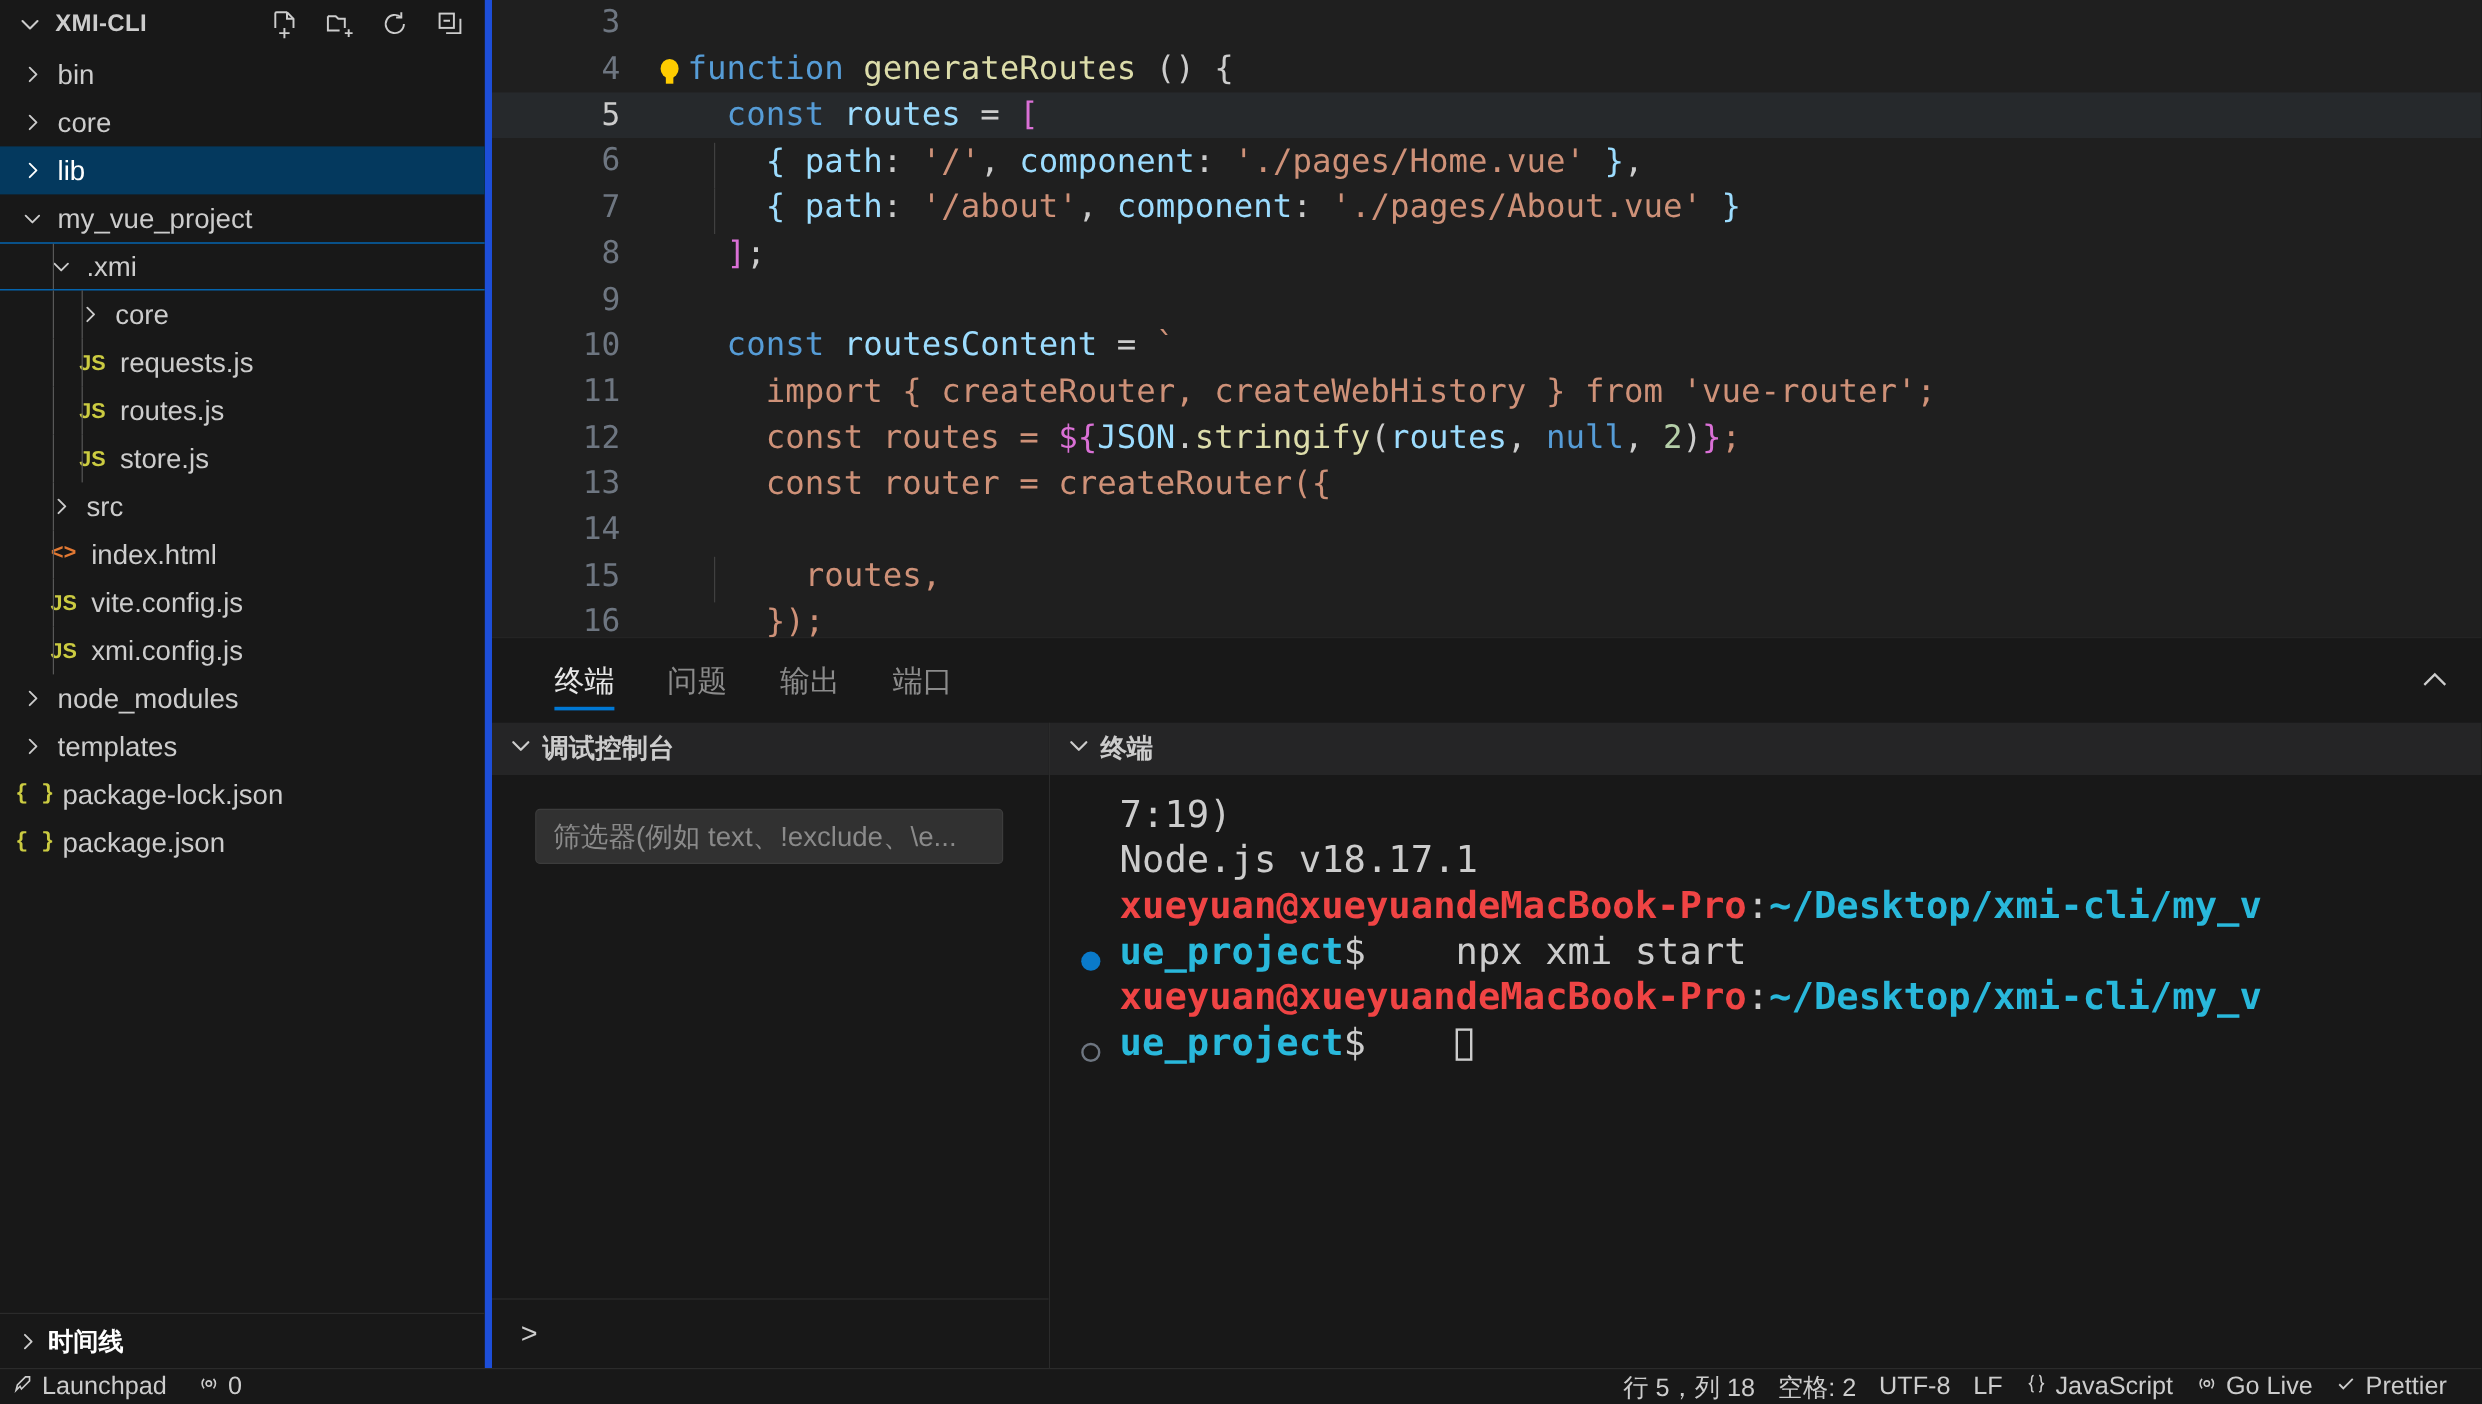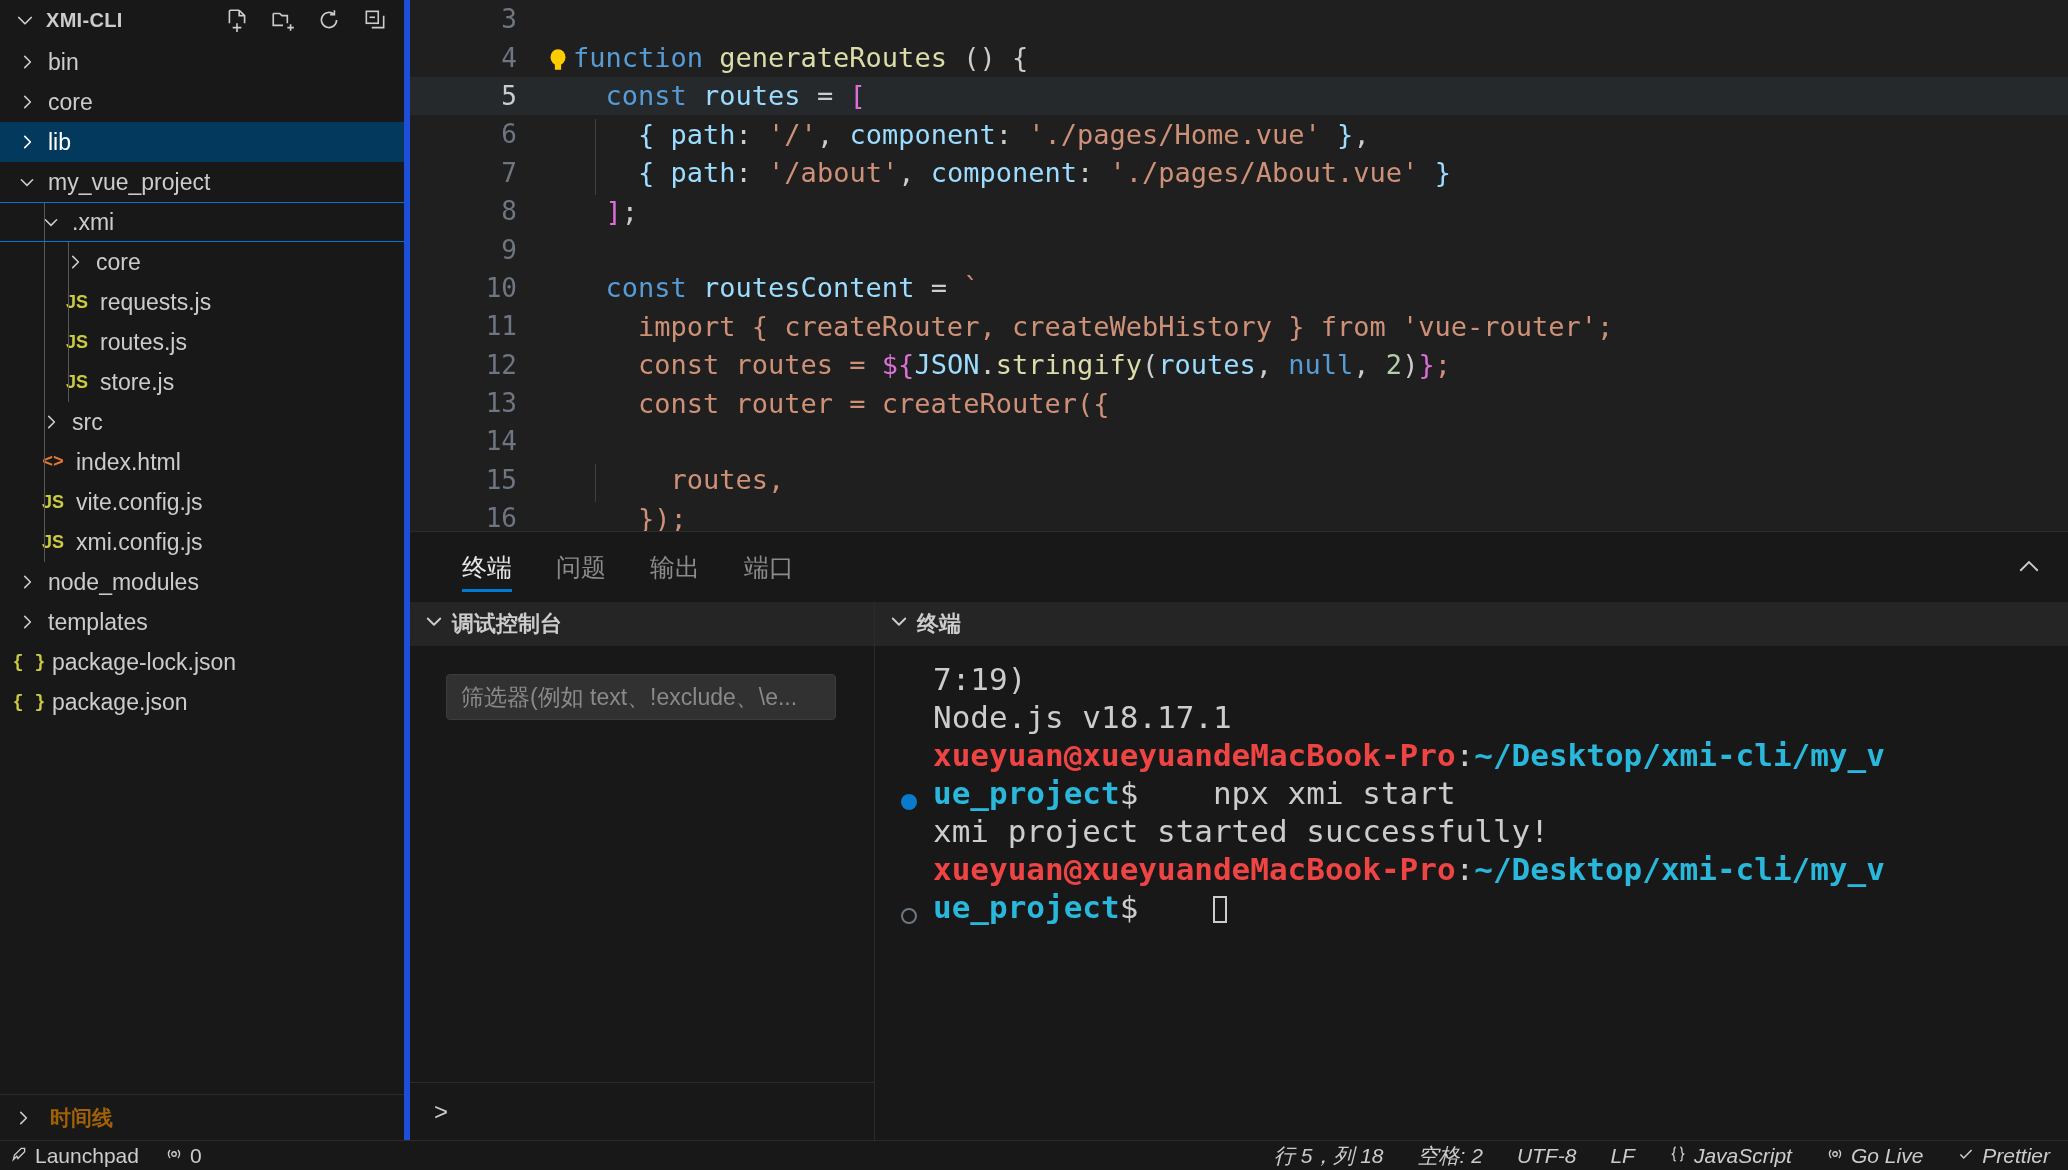--- a/index.html
+++ b/index.html
@@ -53,22 +53,22 @@
   .row .lbl { padding-left: 6px; }
   .ind-guide {
     position: absolute; top: 0; bottom: 0; width: 1px; background: #585858;
   }
   .js-icon { color: #cbcb41; font-family: "Liberation Sans", sans-serif; font-size: 19px; font-weight: bold; }
   .html-icon { color: #e37933; font-size: 22px; font-weight: bold; font-family: "Liberation Mono", monospace; }
   .json-icon { color: #cbcb41; font-size: 21px; font-weight: bold; font-family: "Liberation Mono", monospace; }
 
   .timeline-bar {
     height: 46px; border-top: 1px solid #2b2b2b;
-    display: flex; align-items: center; padding-left: 10px; gap: 14px;
-    color: #a16207; font-size: 21px; font-weight: bold; cursor: pointer;
+    display: flex; align-items: center; padding-left: 10px; gap: 4px;
+    color: #ffffff; font-size: 21px; font-weight: bold; cursor: pointer;
   }
 
   
   .main { flex: 1 1 auto; display: flex; flex-direction: column; min-width: 0; background: #1f1f1f; }
 
   .editor { flex: 0 0 auto; height: 531px; position: relative; background: #1f1f1f; overflow: hidden; }
   .code-line {
     display: flex; align-items: center; height: 38.4px;
     font-family: "DejaVu Sans Mono", monospace; font-size: 27px;
     white-space: pre; position: relative;
@@ -152,21 +152,21 @@
   }
 
   
   .statusbar {
     height: 30px; flex: 0 0 30px; background: #181818;
     display: flex; align-items: center; color: #cccccc;
     font-size: 21px; white-space: nowrap; overflow: hidden;
     border-top: 1px solid #2b2b2b;
   }
   .sb-left { display: flex; align-items: center; gap: 26px; padding-left: 10px; }
-  .sb-right { margin-left: auto; display: flex; align-items: center; gap: 34px; padding-right: 18px; font-style: italic; }
+  .sb-right { margin-left: auto; display: flex; align-items: center; gap: 19px; padding-right: 29px; }
   .sb-item { display: flex; align-items: center; gap: 7px; cursor: pointer; }
 </style>
 </head>
 <body>
 
 <div class="app">
   <div class="body-row">
 
     <div class="sidebar">
       <div class="explorer-head">
@@ -424,21 +424,20 @@
             </div>
             <div class="pane-body">
               <div class="term-body" id="term">
                   <div class="tline"><span class="w">7:19)</span></div>
                   <div class="tline"><span class="w"></span></div>
                   <div class="tline"><span class="w">Node.js v18.17.1</span></div>
                   <div class="tline"><span class="g">xueyuan@xueyuandeMacBook-Pro</span><span class="w">:</span><span class="c">~/Desktop/xmi-cli/my_v</span></div>
                   <div class="tline"><span class="mark"><svg width="20" height="20" viewBox="0 0 20 20">
                         <circle cx="10" cy="10" r="8" fill="#0a7aca"></circle>
                       </svg></span><span class="c">ue_project</span><span class="w">$    npx xmi start</span></div>
-                  <div class="tline"><span class="w">xmi project started successfully!</span></div>
                   <div class="tline"><span class="g">xueyuan@xueyuandeMacBook-Pro</span><span class="w">:</span><span class="c">~/Desktop/xmi-cli/my_v</span></div>
                   <div class="tline"><span class="mark"><svg width="20" height="20" viewBox="0 0 20 20">
                         <circle cx="10" cy="10" r="7" fill="none" stroke="#6e7681" stroke-width="2"></circle>
                       </svg></span><span class="c">ue_project</span><span class="w">$    </span><span class="cursor-box"></span></div>
                 </div>
             </div>
           </div>
         </div>
       </div>
     </div>

